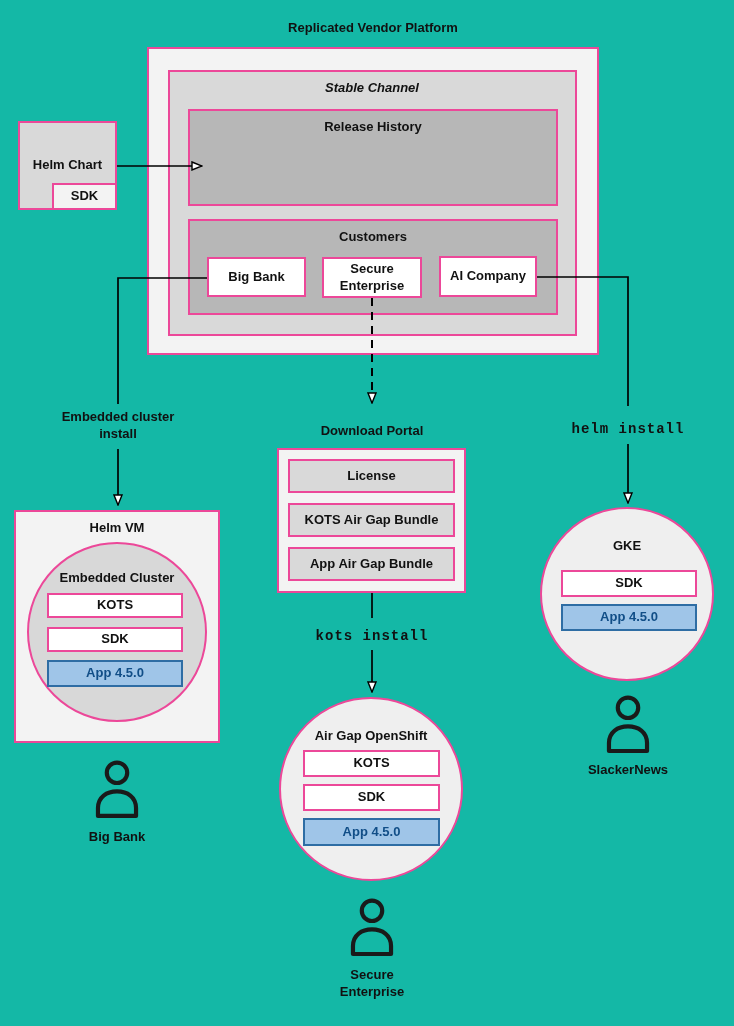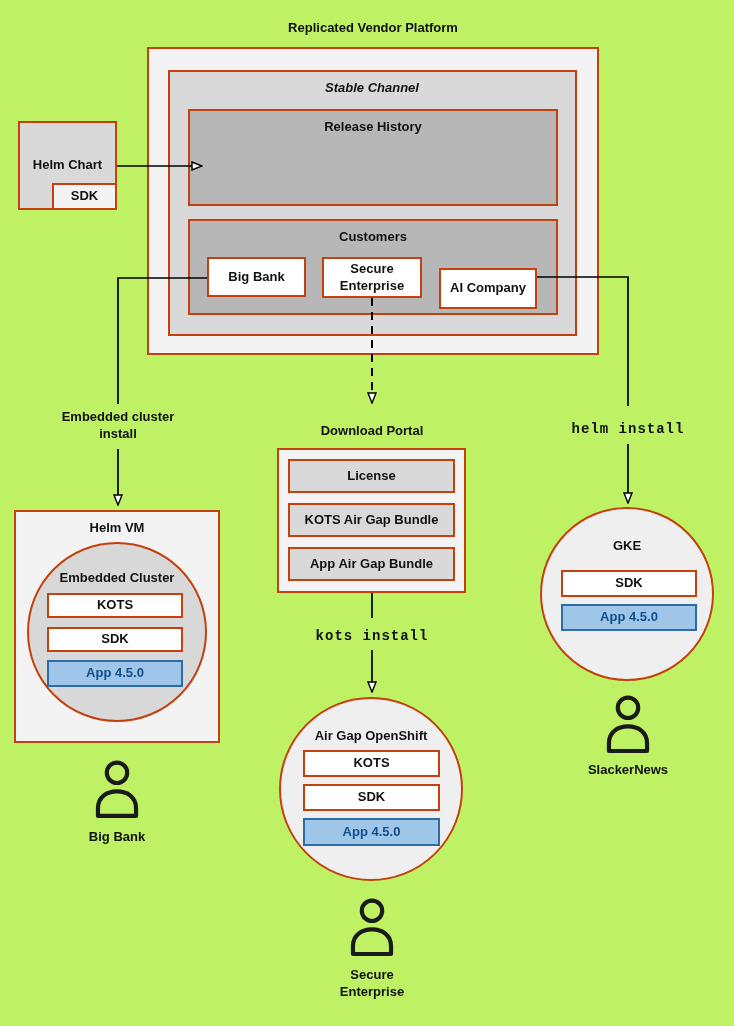--- a/index.html
+++ b/index.html
@@ -1,22 +1,22 @@
 <!DOCTYPE html>
 <html><head>
 <meta charset="utf-8">
 <style>
   html,body { margin:0; padding:0; background:#ffffff; }
   #canvas {
-    position:relative; width:734px; height:1026px; background:#bef264;
+    position:relative; width:734px; height:1026px; background:#14b8a6;
     font-family:"Liberation Sans","DejaVu Sans",sans-serif; color:#111;
     overflow:hidden;
   }
   .box {
-    position:absolute; box-sizing:border-box; border:2px solid #c2410c;
+    position:absolute; box-sizing:border-box; border:2px solid #ec4899;
     display:flex; align-items:center; justify-content:center;
     font-weight:bold; font-size:13px; line-height:1.25; text-align:center;
   }
   .fill-lightest { background:#f3f3f3; }
   .fill-light   { background:#d9d9d9; }
   .fill-medium  { background:#b7b7b7; }
   .fill-white   { background:#ffffff; }
   .fill-circle  { background:#d8d8d8; }
   .fill-node    { background:#efefef; }
   .blue {
@@ -50,21 +50,21 @@
   <div class="lbl" style="left:372px; top:80px;font-style:italic;">Stable Channel</div>
 
   <div class="box fill-medium" style="left:188px; top:109px; width:370px; height:97px;"></div>
   <div class="lbl" style="left:373px; top:119px;">Release History</div>
 
   <div class="box fill-medium" style="left:188px; top:219px; width:370px; height:96px;"></div>
   <div class="lbl" style="left:373px; top:229px;">Customers</div>
   <div class="box fill-white" style="left:207px; top:257px; width:99px; height:40px; z-index:2;">Big Bank</div>
   <div class="box fill-white pre" style="left:322px; top:257px; width:100px; height:41px; z-index:2;">Secure
 Enterprise</div>
-  <div class="box fill-white" style="left:439px; top:268px; width:98px; height:41px; z-index:2;">AI Company</div>
+  <div class="box fill-white" style="left:439px; top:256px; width:98px; height:41px; z-index:2;">AI Company</div>
 
   <div class="box fill-light" style="left:18px; top:121px; width:99px; height:89px;">Helm Chart</div>
   <div class="box fill-lightest" style="left:52px; top:183px; width:65px; height:27px; z-index:2;">SDK</div>
 
   <div class="lbl pre" style="left:118px; top:409px;">Embedded cluster
 install</div>
 
   <div class="box fill-lightest" style="left:14px; top:510px; width:206px; height:233px;"></div>
   <div class="lbl" style="left:117px; top:520px;">Helm VM</div>
 

